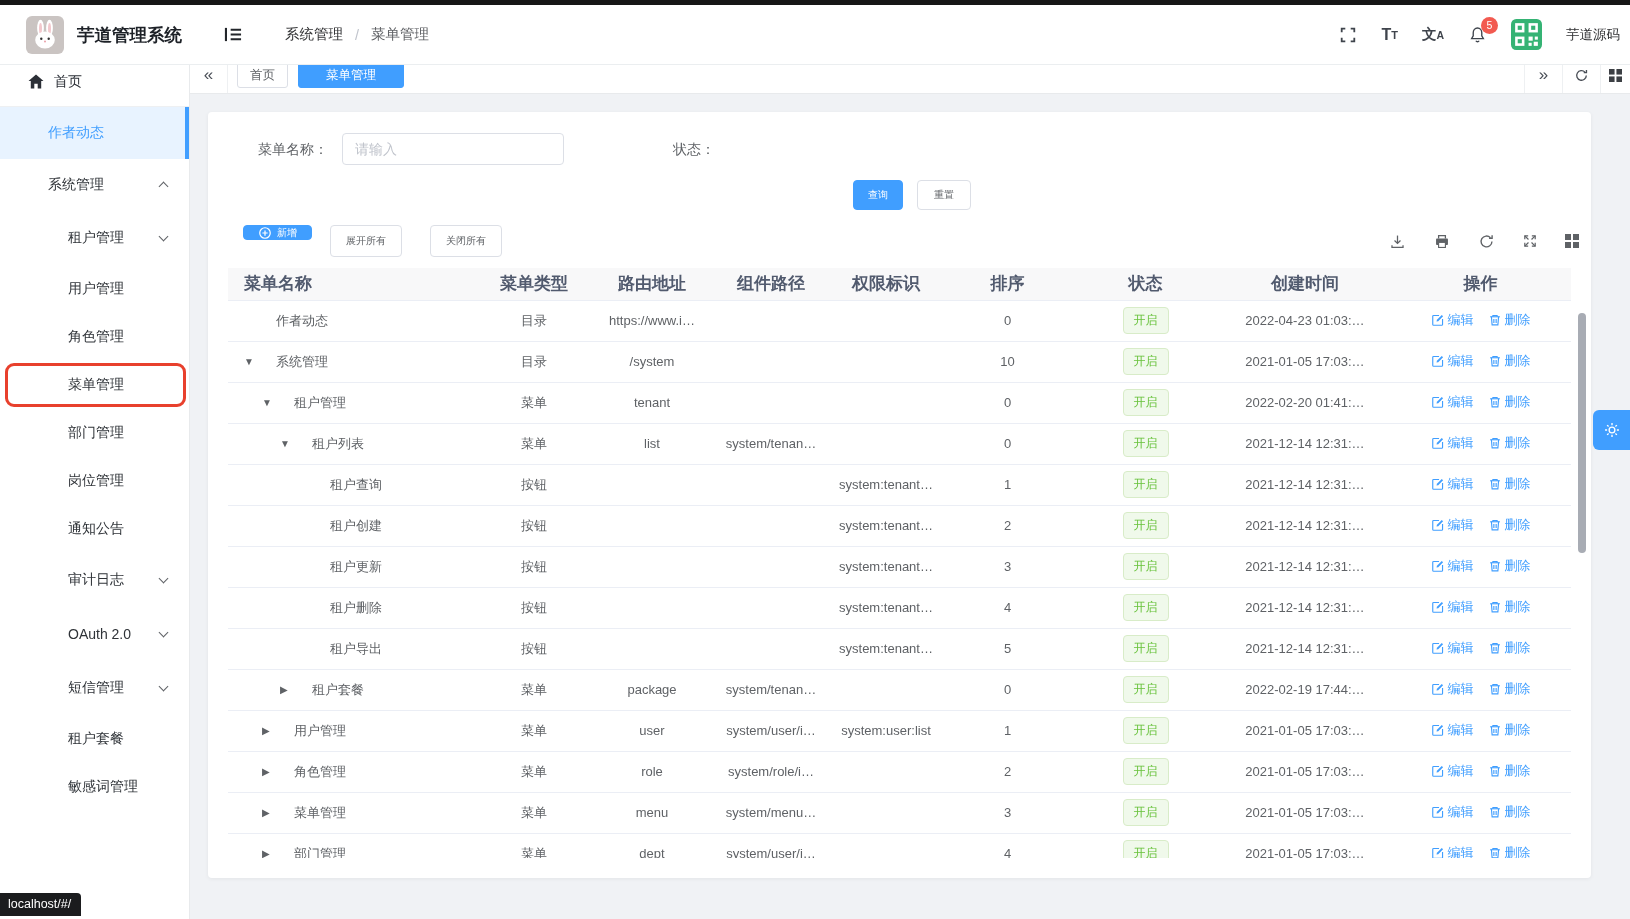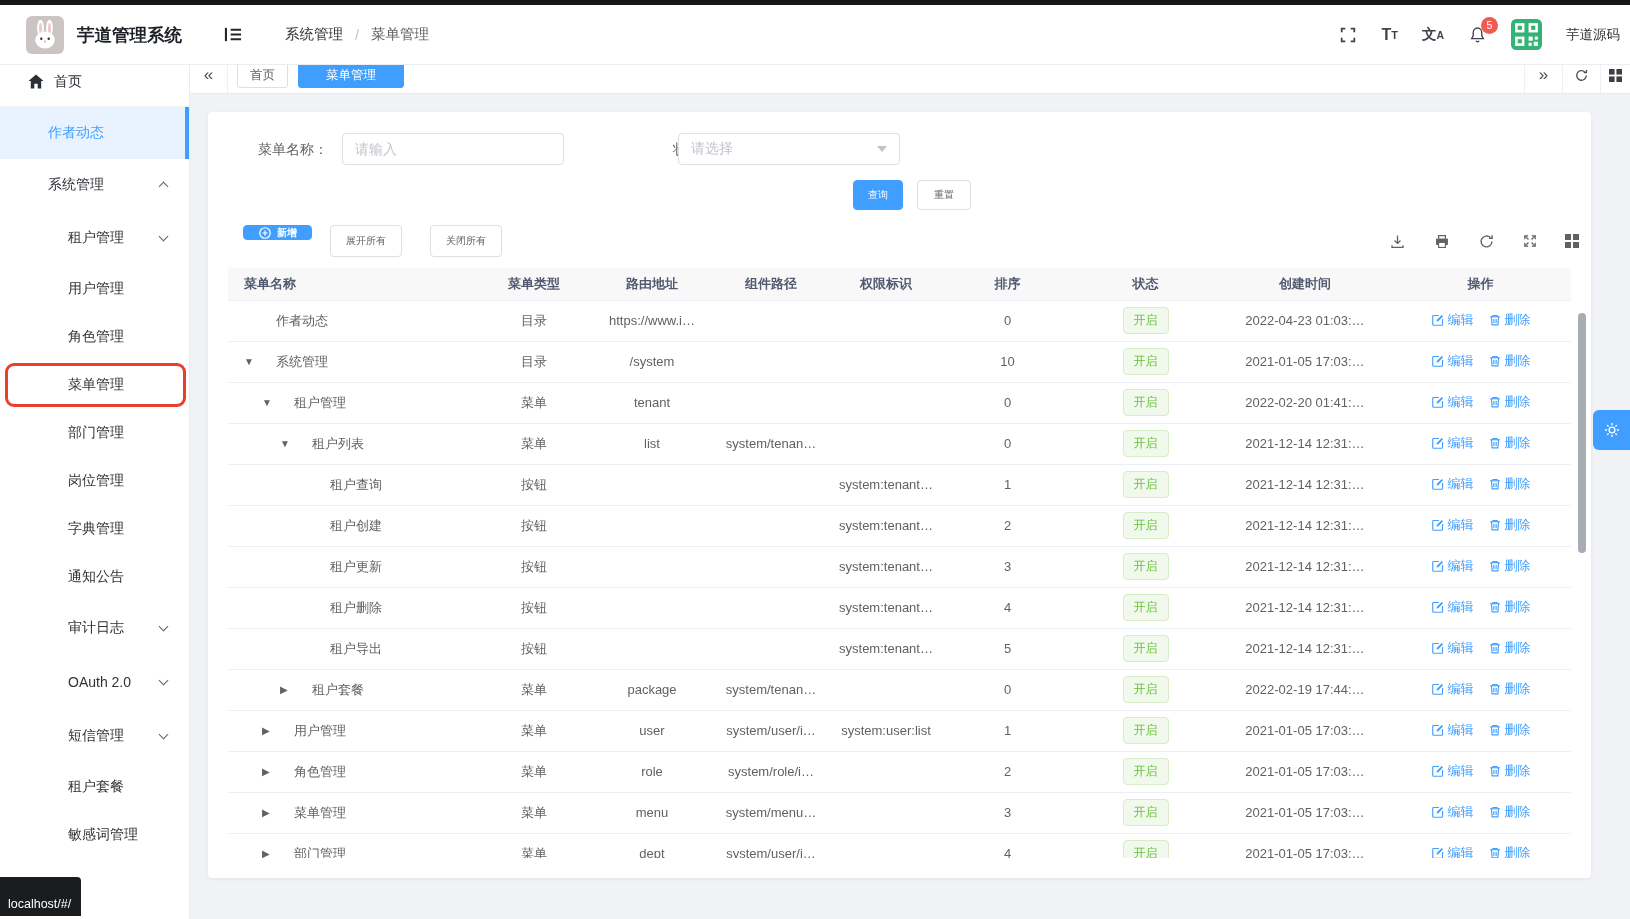--- a/index.html
+++ b/index.html
@@ -79,30 +79,30 @@
   .f-select .ph { font-size:14px; color:#c0c4cc; }
   .caret { margin-left:auto; width:0; height:0; border-left:5px solid transparent;
     border-right:5px solid transparent; border-top:6px solid #c0c4cc; }
 
   .btn { display:inline-flex; align-items:center; justify-content:center; gap:5px; border-radius:4px;
     font-size:10px; cursor:pointer; border:1px solid #dcdfe6; background:#fff; color:#5f6266; white-space:nowrap;
     font-family:"Liberation Sans","DejaVu Sans",sans-serif; }
   .btn.primary { background:#409eff; border-color:#409eff; color:#fff; }
   .btn-query { position:absolute; left:645px; top:68px; height:30px; padding:0 14px; }
   .btn-reset { position:absolute; left:709px; top:68px; height:30px; padding:0 16px; }
-  .btn-add { position:absolute; left:35px; top:113px; height:15px; padding:0 14px;font-weight:bold; }
+  .btn-add { position:absolute; left:35px; top:113px; height:15px; padding:0 14px; }
   .btn-expand { position:absolute; left:122px; top:113px; height:32px; padding:0 15px; }
   .btn-collapse { position:absolute; left:222px; top:113px; height:32px; padding:0 15px; }
   .tool-icons { position:absolute; right:12px; top:113px; height:32px; display:flex; align-items:center; gap:27px; }
   .tool-icons span { display:flex; cursor:pointer; }
 
   
   .table-wrap { position:absolute; left:20px; right:20px; top:156px; height:590px; overflow:hidden; }
   table { width:100%; border-collapse:collapse; table-layout:fixed; }
-  thead th { height:32px; background:#f8f8f9; font-size:13px; font-weight:600; color:#515a6e;
+  thead th { height:32px; background:#f8f8f9; font-size:17px; font-weight:600; color:#515a6e;
     text-align:center; border-bottom:1px solid #ebeef5; }
   thead th.al { text-align:left; padding-left:16px; }
   tbody td { height:41px; border-bottom:1px solid #ebeef5; font-size:13px; color:#5f6266; text-align:center;
     white-space:nowrap; overflow:hidden; }
   td.name-cell { text-align:left; }
   .name-flex { display:flex; align-items:center; padding-left:16px; }
   .indent { flex:none; }
   .tree-arrow { flex:none; width:18px; font-size:10px; color:#5f6266; cursor:pointer; }
   .tree-spacer { flex:none; width:18px; }
   .cell-text { margin-left:14px; }
@@ -111,21 +111,21 @@
   .op-link { display:inline-flex; align-items:center; gap:3px; color:#409eff; font-size:13px; cursor:pointer; }
   .op-link + .op-link { margin-left:14px; }
 
   .scroll-thumb { position:absolute; right:5px; top:201px; width:8px; height:240px;
     background:#a8acb4; border-radius:4px; cursor:pointer; }
 
   .gear-fab { position:fixed; right:0; top:410px; width:37px; height:40px; background:#409eff;
     border-radius:6px 0 0 6px; display:flex; align-items:center; justify-content:center; cursor:pointer; z-index:70; }
 
   .status-tip { position:fixed; left:0; bottom:3px; background:#1b1c1e; color:#fff; font-size:12.5px;
-    padding:20px 10px 5px 8px; border-radius:0 4px 0 0; z-index:80; }
+    padding:4px 10px 5px 8px; border-radius:0 4px 0 0; z-index:80; }
 </style>
 </head>
 <body>
 
 <div class="topstrip"></div>
 
 <div class="header">
   <span class="logo">
     <svg width="38" height="38" viewBox="0 0 38 38">
         <rect width="38" height="38" rx="6" fill="#cac4c2"></rect>
@@ -221,23 +221,20 @@
       <div class="side-item lv2 annotated">
         <span>菜单管理</span>
       </div>
       <div class="side-item lv2">
         <span>部门管理</span>
       </div>
       <div class="side-item lv2">
         <span>岗位管理</span>
       </div>
       <div class="side-item lv2">
-        <span>字典管理</span>
-      </div>
-      <div class="side-item lv2">
         <span>通知公告</span>
       </div>
       <div class="side-item lv2 has-chev">
         <span>审计日志</span>
         <span class="chev down"></span>
       </div>
       <div class="side-item lv2 has-chev">
         <span>OAuth 2.0</span>
         <span class="chev down"></span>
       </div>
@@ -278,24 +275,20 @@
           </svg>
       </span>
     </span>
   </div>
 
   <div class="card">
 
     <span class="f-label f-label1">菜单名称：</span>
     <input class="f-input" placeholder="请输入" style="">
     <span class="f-label f-label2">状态：</span>
-    <span class="f-select">
-      <span class="ph">请选择</span>
-      <span class="caret"></span>
-    </span>
     <button class="btn primary btn-query">查询</button>
     <button class="btn btn-reset">重置</button>
 
     <button class="btn primary btn-add">
       <svg width="14" height="14" viewBox="0 0 16 16" fill="none" stroke="#fff" stroke-width="1.4">
           <circle cx="8" cy="8" r="6"></circle>
           <path d="M8 5v6M5 8h6"></path>
         </svg>
       <span>新增</span>
     </button>

